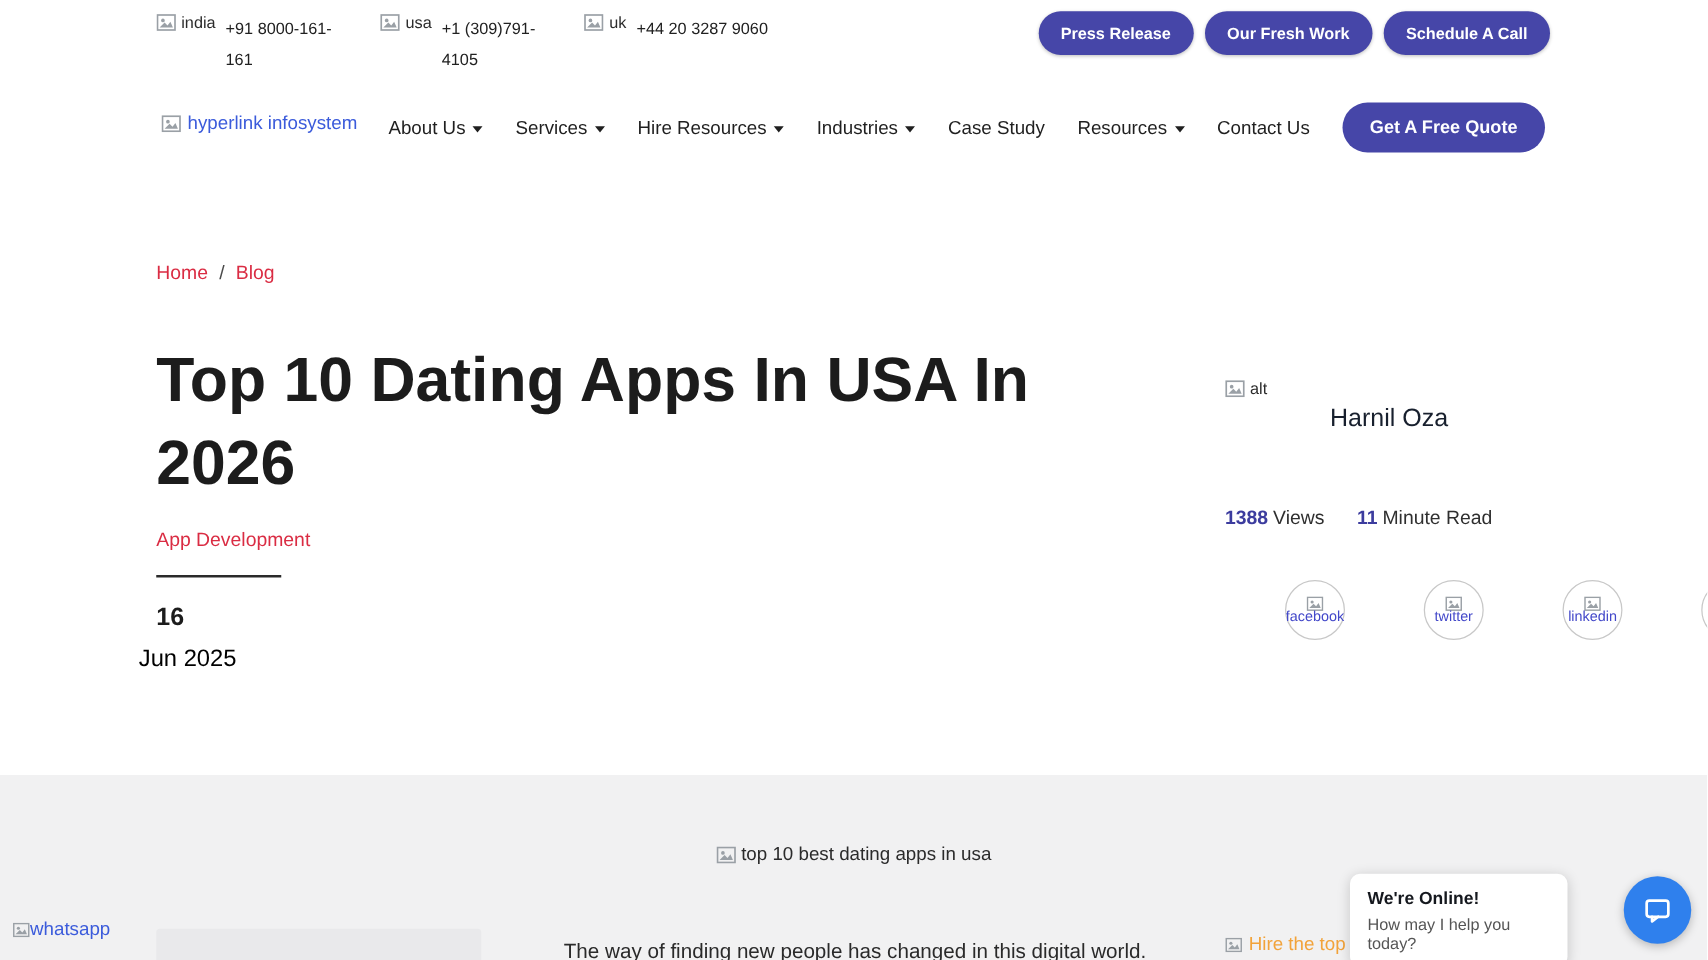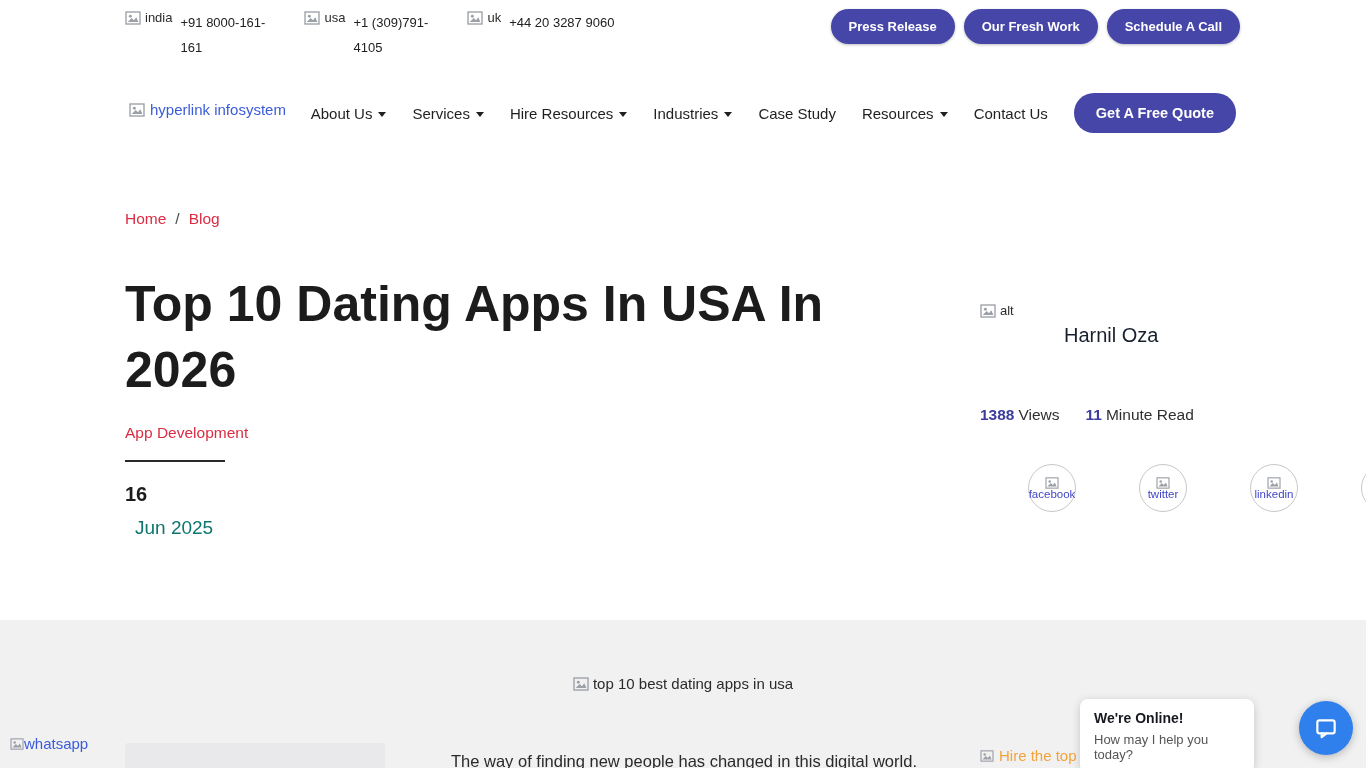--- a/index.html
+++ b/index.html
@@ -16,41 +16,41 @@
   .phones { position:absolute; left:125px; top:10px; display:flex; gap:30px; align-items:flex-start; }
   .phone { display:flex; gap:8px; align-items:flex-start; text-decoration:none; color:#212121; font-size:13px; }
   .phone-num { line-height:25px; color:#212121; }
   .w1 { width:94px; }
   .w2 { width:84px; }
   .top-buttons { position:absolute; right:126px; top:9px; display:flex; gap:9px; }
   .pill-btn { display:inline-block; background:#4646a8; color:#fff; font-weight:bold; font-size:13px;
               padding:10px 18px; border-radius:21px; text-decoration:none; box-shadow:0 1px 3px rgba(0,0,0,.25); }
 
   
-  .navbar { position:absolute; top:89px; left:0; right:0; height:48px; }
+  .navbar { position:absolute; top:78px; left:0; right:0; height:48px; }
   .logo { position:absolute; left:129px; top:12px; display:inline-flex; align-items:center; gap:5px;
           text-decoration:none; }
   .logo .alt-text { font-size:15px; }
   .menu { position:absolute; right:130px; top:0; height:48px; display:flex; align-items:center; gap:26px; }
   .menu-item { display:inline-flex; align-items:center; gap:6px; color:#1f1f1f; font-size:15px; text-decoration:none; }
   .caret { width:0; height:0; border-left:4px solid transparent; border-right:4px solid transparent;
            border-top:5px solid #1f1f1f; display:inline-block; margin-top:2px; }
   .quote-btn { display:inline-block; background:#4646a8; color:#fff; font-weight:bold; font-size:14.5px;
                padding:12px 22px; border-radius:24px; text-decoration:none; }
 
   
   .breadcrumb { position:absolute; left:125px; top:210px; font-size:15.5px; display:flex; gap:9px; }
   .crumb { color:#da2c43; text-decoration:none; }
   .crumb-sep { color:#4a4a4a; }
   .article-title { position:absolute; left:125px; top:271px; width:780px; font-size:50px; line-height:66px;
                    font-weight:700; color:#1c1c1c; }
   .category-link { position:absolute; left:125px; top:424px; font-size:15.5px; color:#da2c43; text-decoration:none; }
   .title-divider { position:absolute; left:125px; top:460px; width:100px; height:2px; background:#2a2a2a; }
   .date-day  { position:absolute; left:125px; top:483px; font-size:20px; font-weight:bold; color:#1c1c1c; }
-  .date-rest { position:absolute; left:135px; top:517px; font-size:19px; color:#0f766e; }
+  .date-rest { position:absolute; left:111px; top:517px; font-size:19px; color:#000000; }
 
   
   .author-row { position:absolute; left:980px; top:303px; display:flex; align-items:center; gap:20px; width:270px; }
   .avatar { width:64px; height:64px; display:flex; align-items:flex-start; }
   .author-name { font-size:20px; color:#18202e; }
   .stats { position:absolute; left:980px; top:406px; display:flex; gap:26px; font-size:15.5px; color:#2f2f2f; white-space:nowrap; }
   .stat-num { font-weight:bold; color:#3c3c9e; margin-right:4px; }
   .share-row { position:absolute; left:980px; top:464px; display:flex; gap:15px; }
   .share-circle { width:48px; height:48px; border:1px solid #c8c8c8; border-radius:50%; background:#fff;
                   display:flex; flex-direction:column; align-items:center; justify-content:center;

